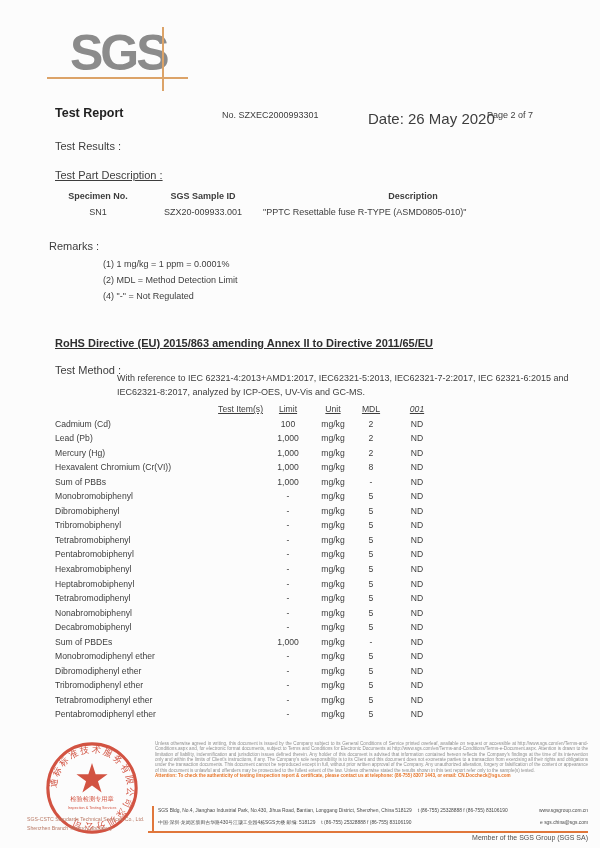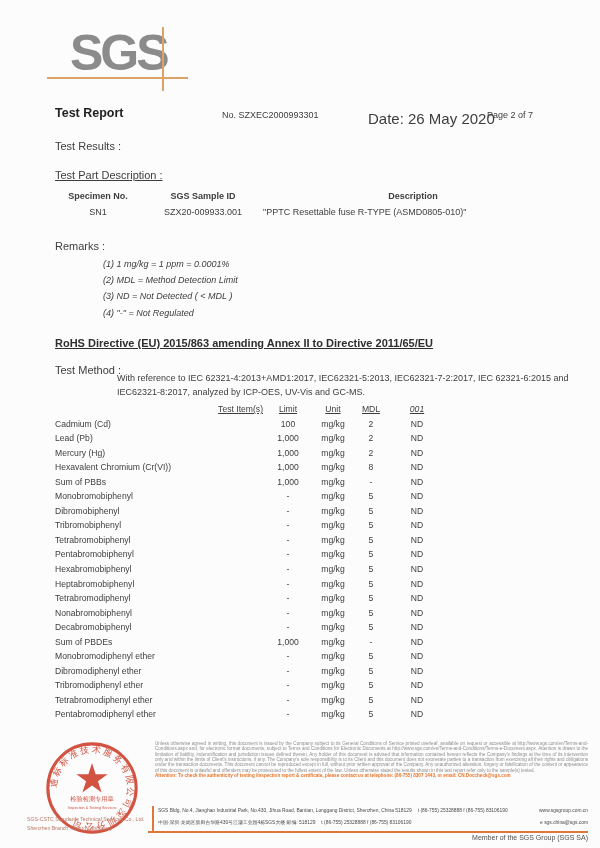--- a/index.html
+++ b/index.html
@@ -27,23 +27,23 @@
   
   .spec-table{position:absolute;left:53px;top:191px;border-collapse:collapse;font-size:9px;color:#3d3d3d;}
   .spec-table th{font-weight:700;padding:0 0 4px 0;text-align:center;}
   .spec-table td{padding:0;text-align:center;line-height:15px;}
   .spec-table .c1{width:90px;}
   .spec-table .c2{width:120px;}
   .spec-table .c3{width:300px;text-align:left;}
   .spec-table th.c3{text-align:center;}
 
   
-  .remarks-heading{position:absolute;left:55px;top:240px;}
+  .remarks-heading{position:absolute;left:49px;top:240px;}
   .remarks-list{position:absolute;left:103px;top:256px;}
-  .remark-item{font-size:9px;line-height:16.2px;font-style:italic;}
+  .remark-item{font-size:9px;line-height:16.2px;}
 
   
   .rohs-heading{position:absolute;left:55px;top:337px;font-weight:700;color:#2e2e2e;}
   .method-label{position:absolute;left:55px;top:364px;}
   .method-text{position:absolute;left:117px;top:364px;width:452px;font-size:9px;line-height:14px;margin-top:7px;}
 
   
   .results-table{position:absolute;left:53px;top:402px;border-collapse:collapse;
                  font-size:8.6px;color:#3d3d3d;table-layout:fixed;}
   .results-table th,.results-table td{padding:0;line-height:14.55px;font-weight:400;height:14.55px;
@@ -102,21 +102,20 @@
       <td class="c2">SZX20-009933.001</td>
       <td class="c3">"PPTC Resettable fuse R-TYPE (ASMD0805-010)"</td>
     </tr>
   </tbody>
     </table>
 
   <div class="remarks-heading t9">Remarks :</div>
   <div class="remarks-list">
       <div class="remark-item">(1) 1 mg/kg = 1 ppm = 0.0001%</div>
       <div class="remark-item">(2) MDL = Method Detection Limit</div>
-      <div class="remark-item">(3) ND = Not Detected ( &lt; MDL )</div>
       <div class="remark-item">(4) "-" = Not Regulated</div>
     </div>
 
   <div class="rohs-heading t9 u">RoHS Directive (EU) 2015/863 amending Annex II to Directive 2011/65/EU</div>
   <div class="method-label t9">Test Method :</div>
   <div class="method-text">With reference to IEC 62321-4:2013+AMD1:2017, IEC62321-5:2013, IEC62321-7-2:2017, IEC 62321-6:2015 and IEC62321-8:2017, analyzed by ICP-OES, UV-Vis and GC-MS.</div>
 
   <table class="results-table">
     <colgroup>
         <col class="ci">

